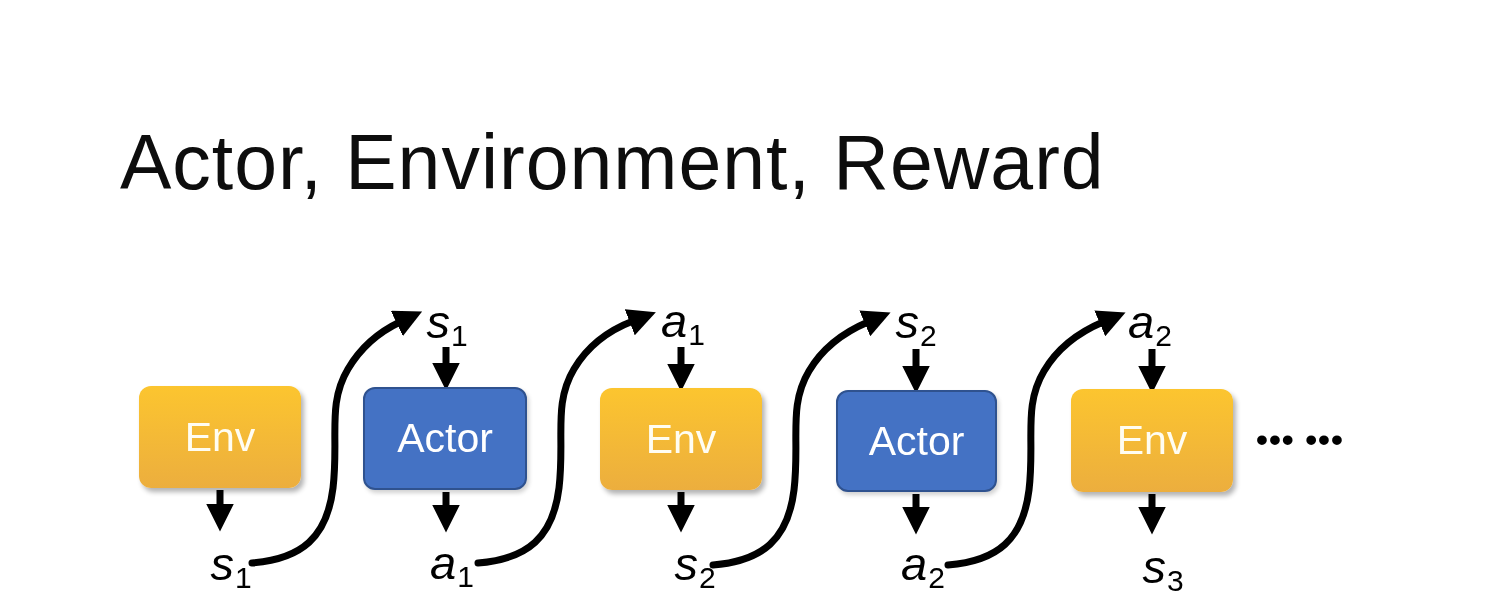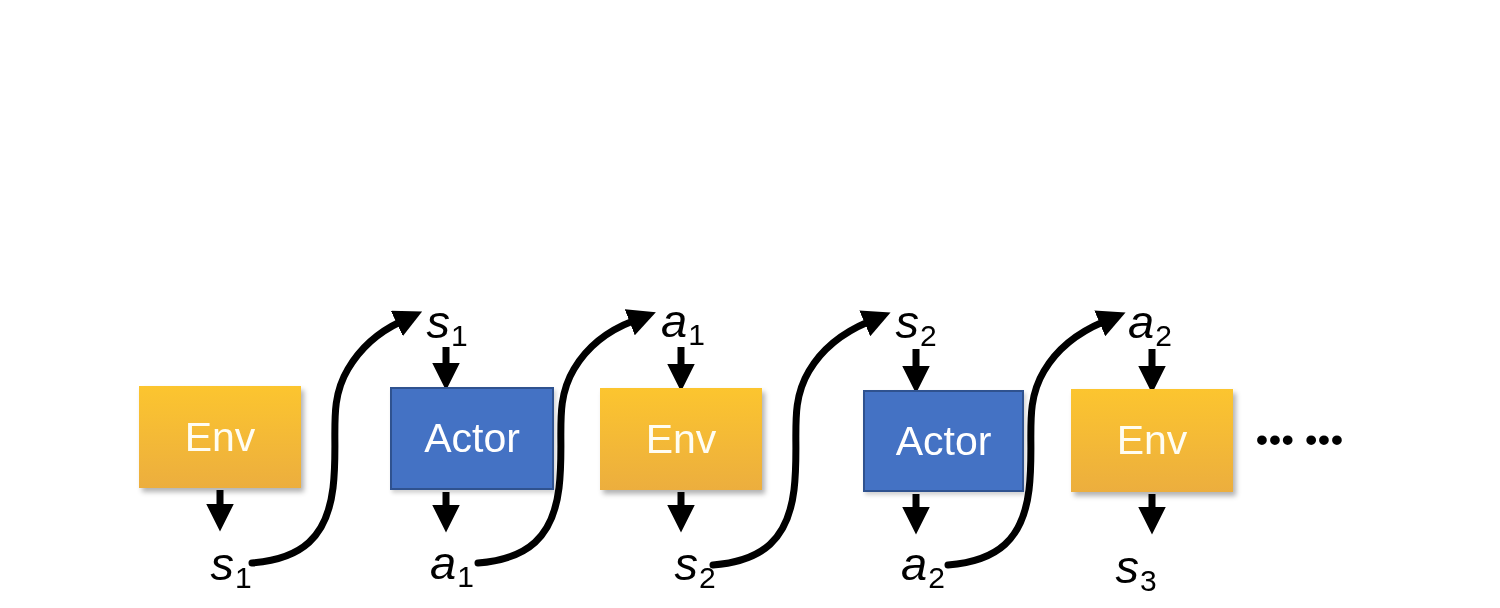--- a/index.html
+++ b/index.html
@@ -34,31 +34,31 @@
     stroke:var(--arrow,#000);
     stroke-width:7;
   }
   .box{
     position:absolute;
     width:162px;height:102px;
     display:flex;align-items:center;justify-content:center;
     font-size:41px;
     color:#ffffff;
     box-sizing:border-box;
+    border-radius:12px;
   }
   .box.env{
     background:linear-gradient(180deg,var(--env-top,#FCC52F) 0%,var(--env-bottom,#ECAE3E) 100%);
     box-shadow:3px 4px 5px rgba(0,0,0,0.30);
     color:#FFFDF2;
   }
   .box.actor{
     background:var(--actor-fill,#4472C4);
     border:2.5px solid var(--actor-border,#2F528F);
     box-shadow:2px 3px 4px rgba(0,0,0,0.18);
-    margin-left:27px;
   }
   .mlabel{
     position:absolute;
     transform:translate(-50%,-50%);
     font-family:Liberation Sans, sans-serif;
     font-style:italic;
     font-size:47px;
     color:#000;
     white-space:nowrap;
     line-height:1;
@@ -78,20 +78,21 @@
     letter-spacing:1px;
     color:#000;
     white-space:nowrap;
   }
 </style>
 </head>
 <body>
 
 <div class="slide">
 
+  <h1 class="title">Actor, Environment, Reward</h1>
 
   <svg class="arrows" viewBox="0 0 1500 608" xmlns="http://www.w3.org/2000/svg">
     <defs>
       <marker id="ah" viewBox="0 0 3.2 3.2" markerWidth="4" markerHeight="4" refX="0.4" refY="1.6" orient="auto" markerUnits="strokeWidth">
         <path d="M0,0 L3.2,1.6 L0,3.2 Z" fill="#000"></path>
       </marker>
     </defs>
 
     <path class="curve" d="M252 563 C302 559, 327 537, 333 488 C339 438, 327 404, 348 369 C361 347, 381 331, 400 322" marker-end="url(#ah)"></path>
     <path class="curve" d="M478 563 C528 559, 553 537, 559 488 C565 438, 553 404, 574 369 C587 347, 607 331, 633 321" marker-end="url(#ah)"></path>
@@ -118,17 +119,17 @@
 
   <span class="mlabel" style="left:447px;top:321px;"><span>s</span><sub>1</sub></span>
   <span class="mlabel" style="left:683px;top:320px;"><span>a</span><sub>1</sub></span>
   <span class="mlabel" style="left:916px;top:321px;"><span>s</span><sub>2</sub></span>
   <span class="mlabel" style="left:1150px;top:321px;"><span>a</span><sub>2</sub></span>
 
   <span class="mlabel" style="left:231px;top:563px;"><span>s</span><sub>1</sub></span>
   <span class="mlabel" style="left:452px;top:562px;"><span>a</span><sub>1</sub></span>
   <span class="mlabel" style="left:695px;top:563px;"><span>s</span><sub>2</sub></span>
   <span class="mlabel" style="left:923px;top:563px;"><span>a</span><sub>2</sub></span>
-  <span class="mlabel" style="left:1136px;top:566px;"><span>s</span><sub>3</sub></span>
+  <span class="mlabel" style="left:1163px;top:566px;"><span>s</span><sub>3</sub></span>
 
   <span class="dots">••• •••</span>
 
 </div>
 
 </body></html>

